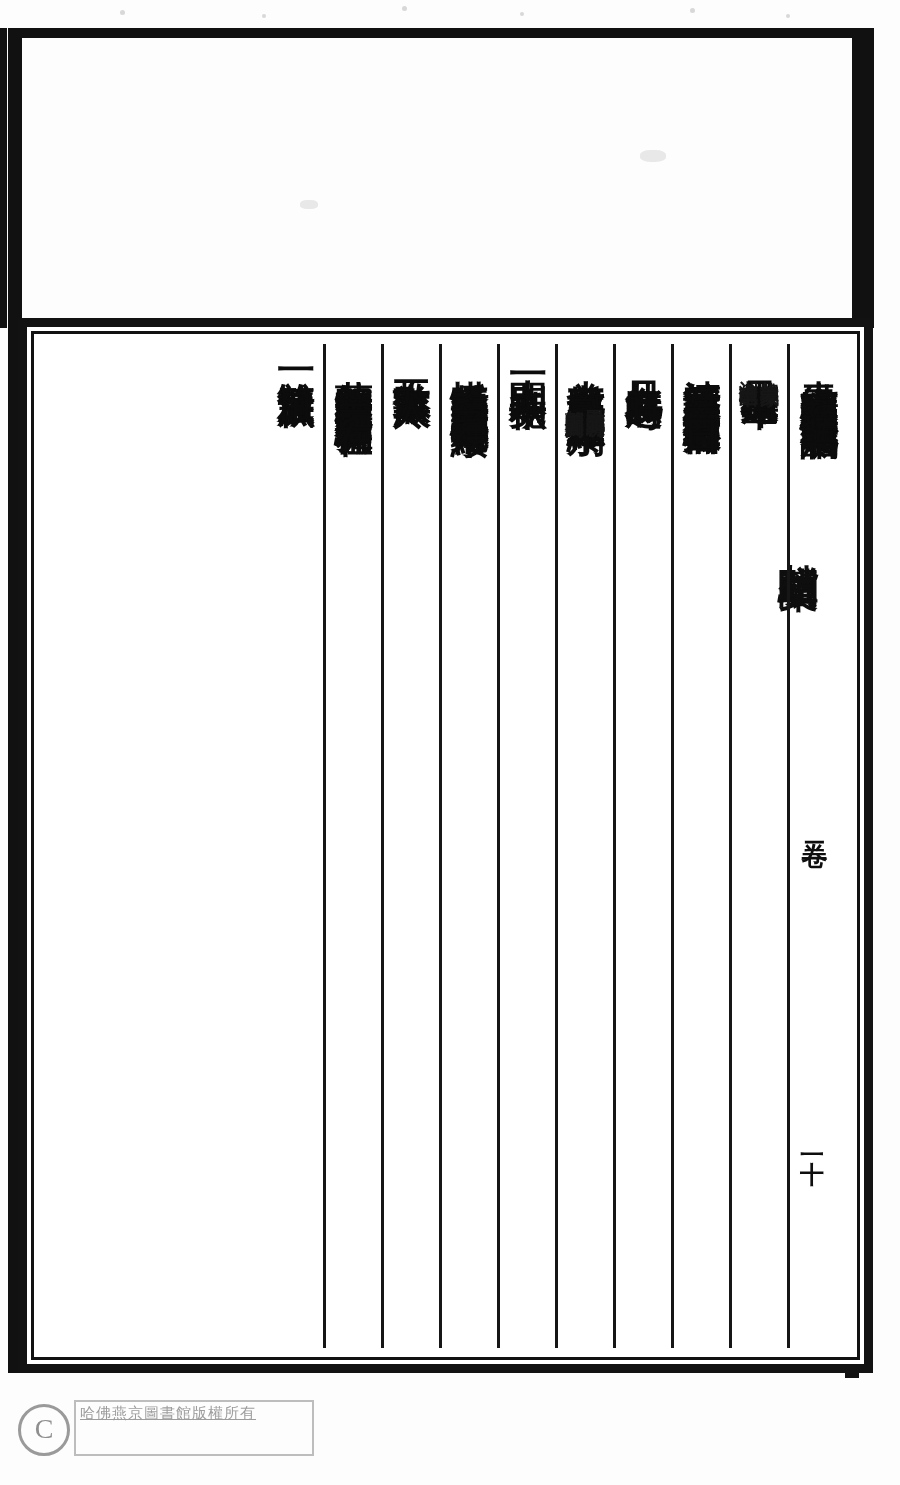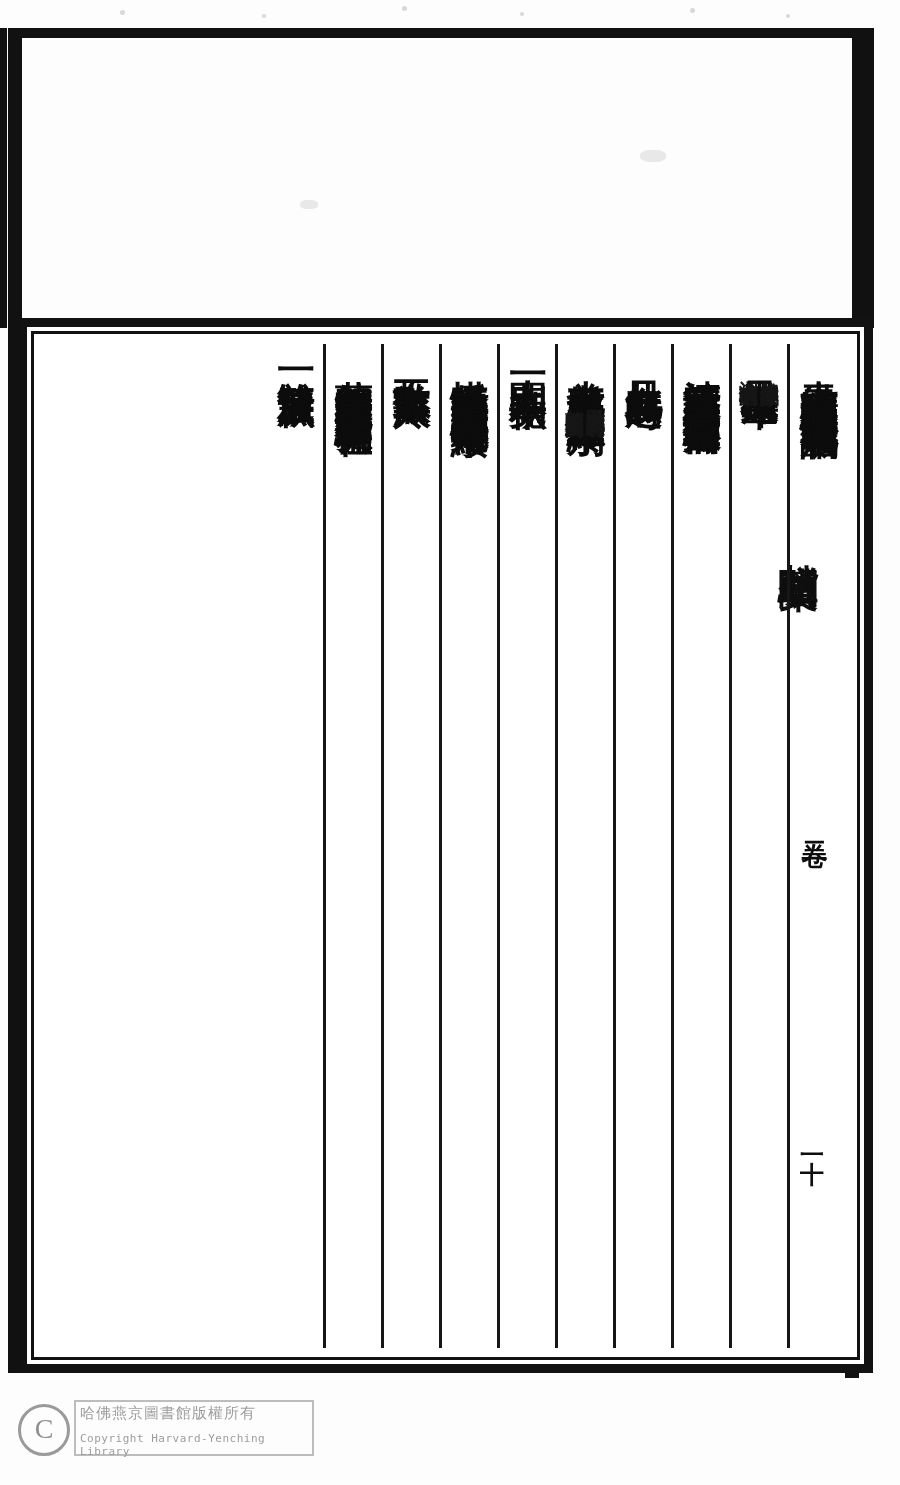--- a/index.html
+++ b/index.html
@@ -225,20 +225,21 @@
     box-sizing: border-box;
   }
   #stamp-cn {
     position: absolute;
     left: 62px;
     top: 6px;
     font-size: 15px;
     color: #9d9d9d;
     letter-spacing: 1px;
     font-family: "DejaVu Sans", sans-serif;
+    text-decoration: underline;
   }
   #stamp-en {
     position: absolute;
     left: 62px;
     top: 34px;
     font-size: 11px;
     color: #9d9d9d;
     letter-spacing: .5px;
     font-family: "DejaVu Sans Mono", monospace;
   }
@@ -329,16 +330,15 @@
     <div class="col col-main">
       <div class="col-text">一雙清淚哭秋風</div>
     </div>
 
   </div>
 
   <div id="stamp">
     <div id="stamp-circle">C</div>
     <div id="stamp-box"></div>
     <div id="stamp-cn">哈佛燕京圖書館版權所有</div>
-    <div id="stamp-en">Copyright Harvard-Yenching Library</div>
   </div>
 
 </div>
 
 </body></html>

